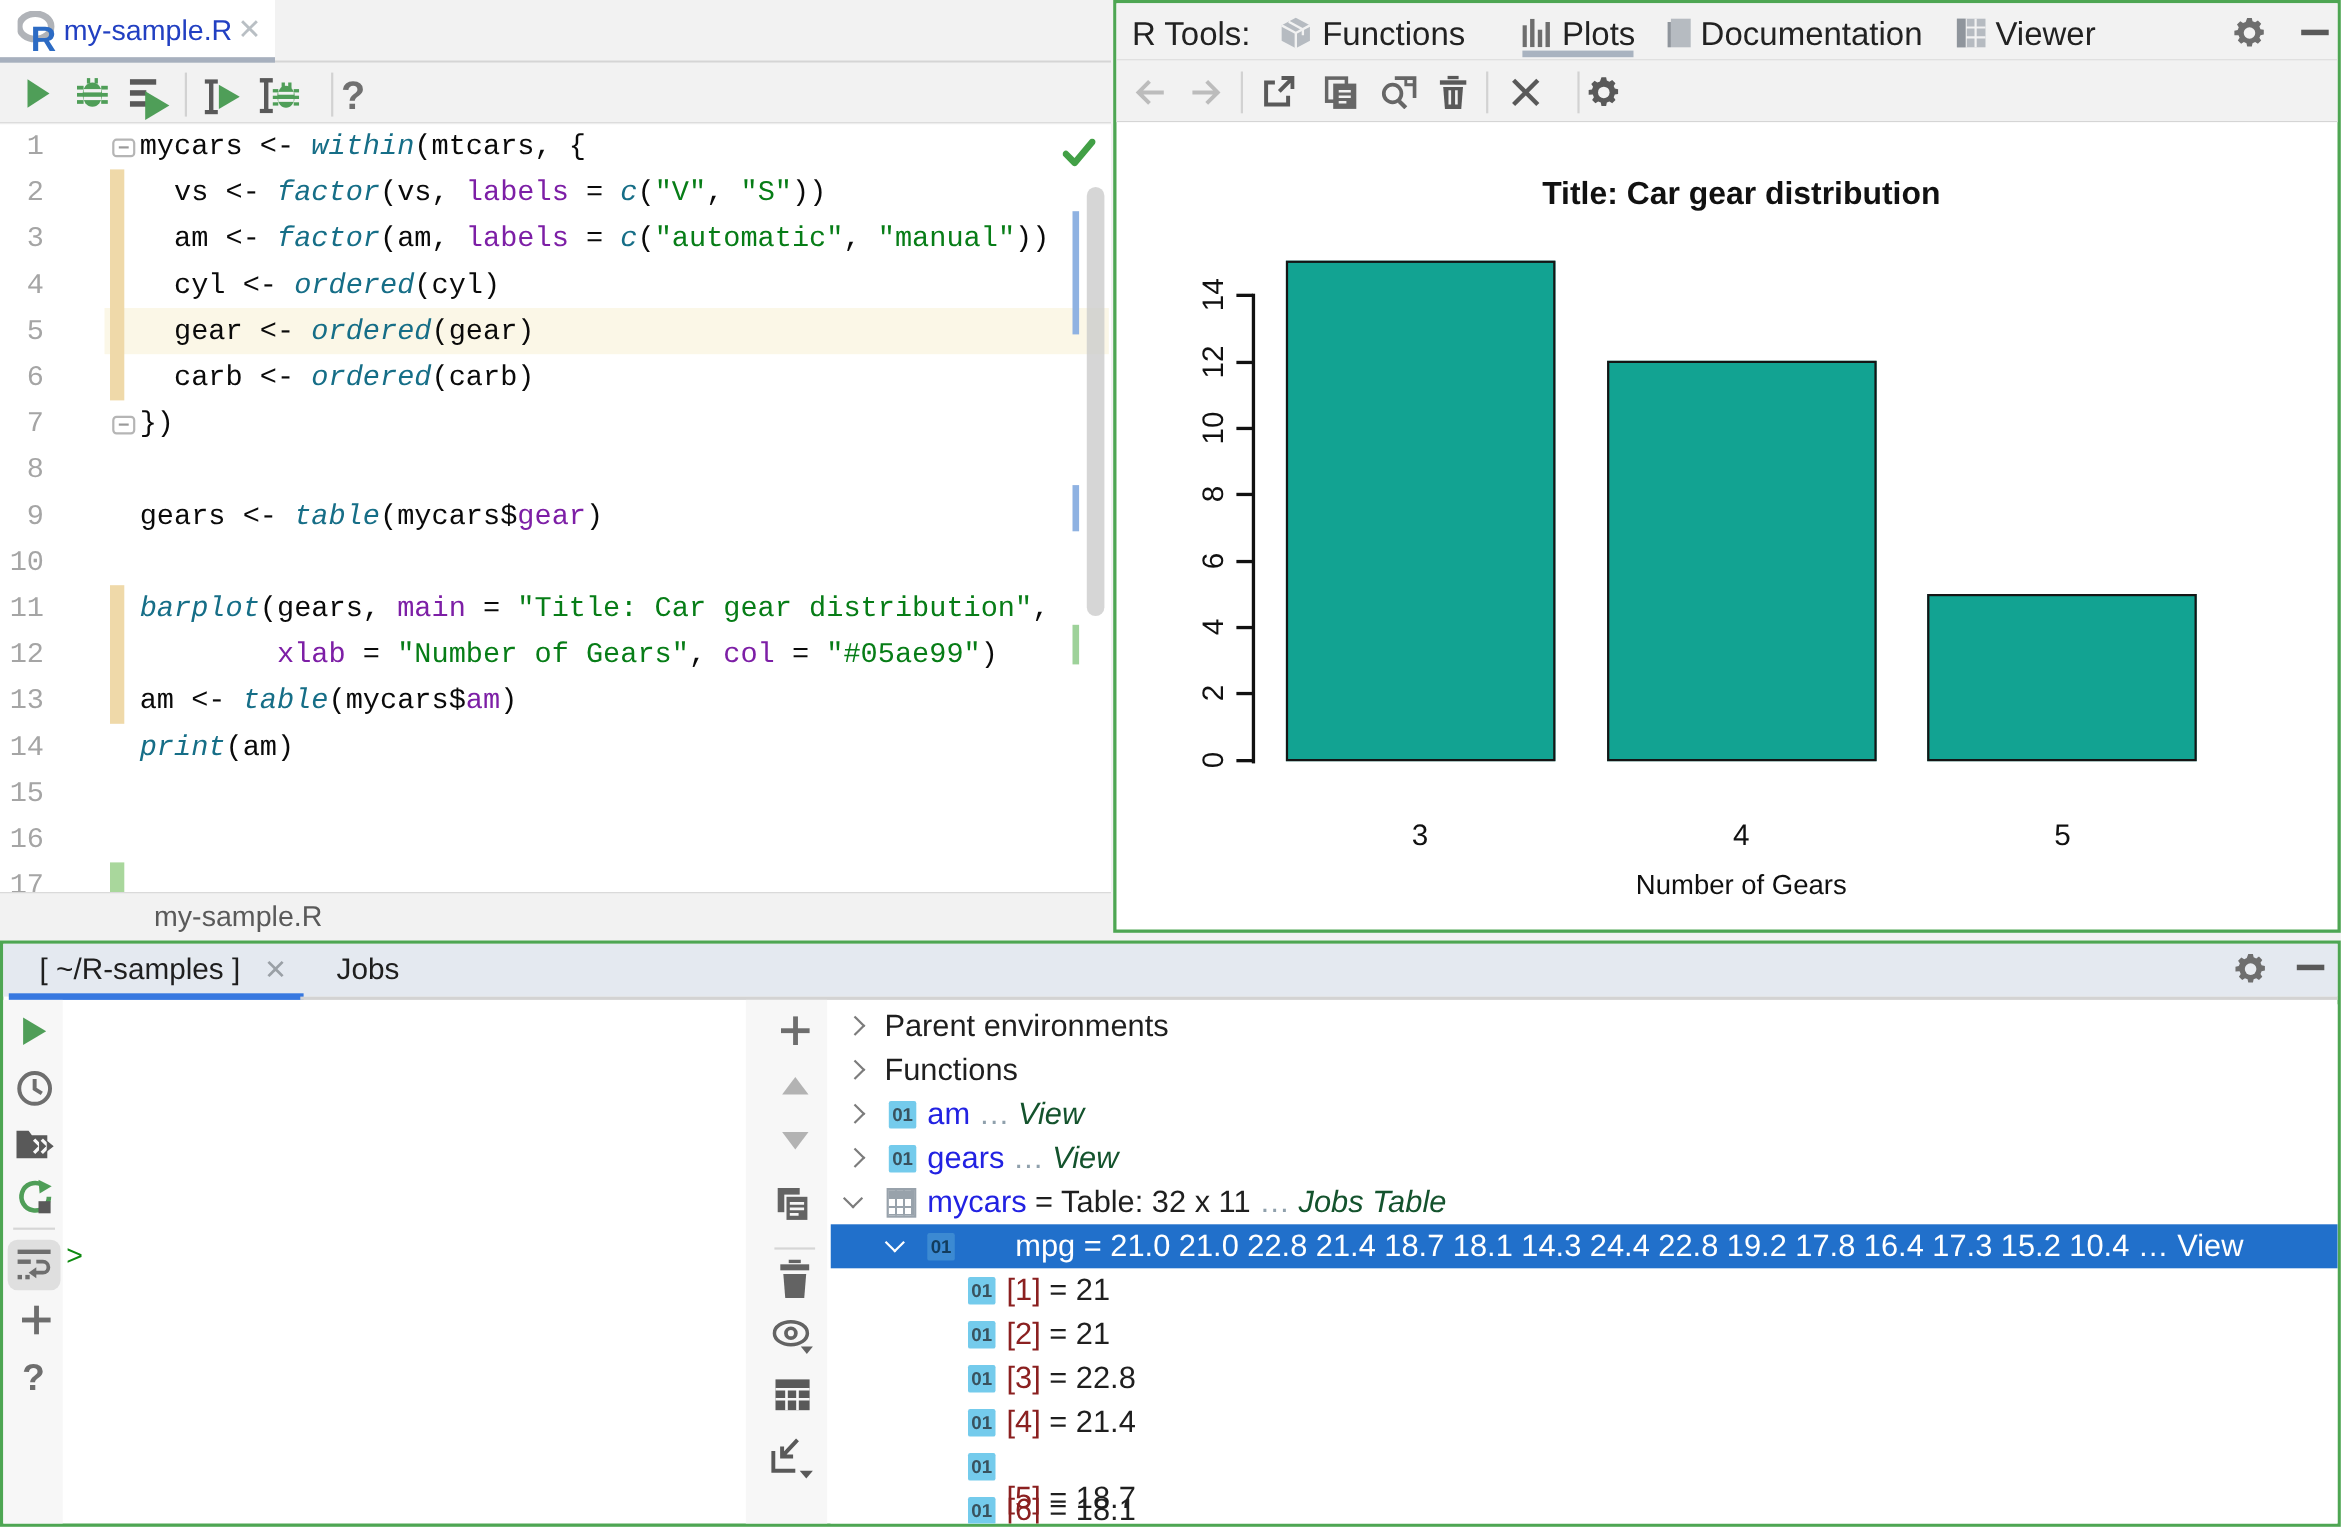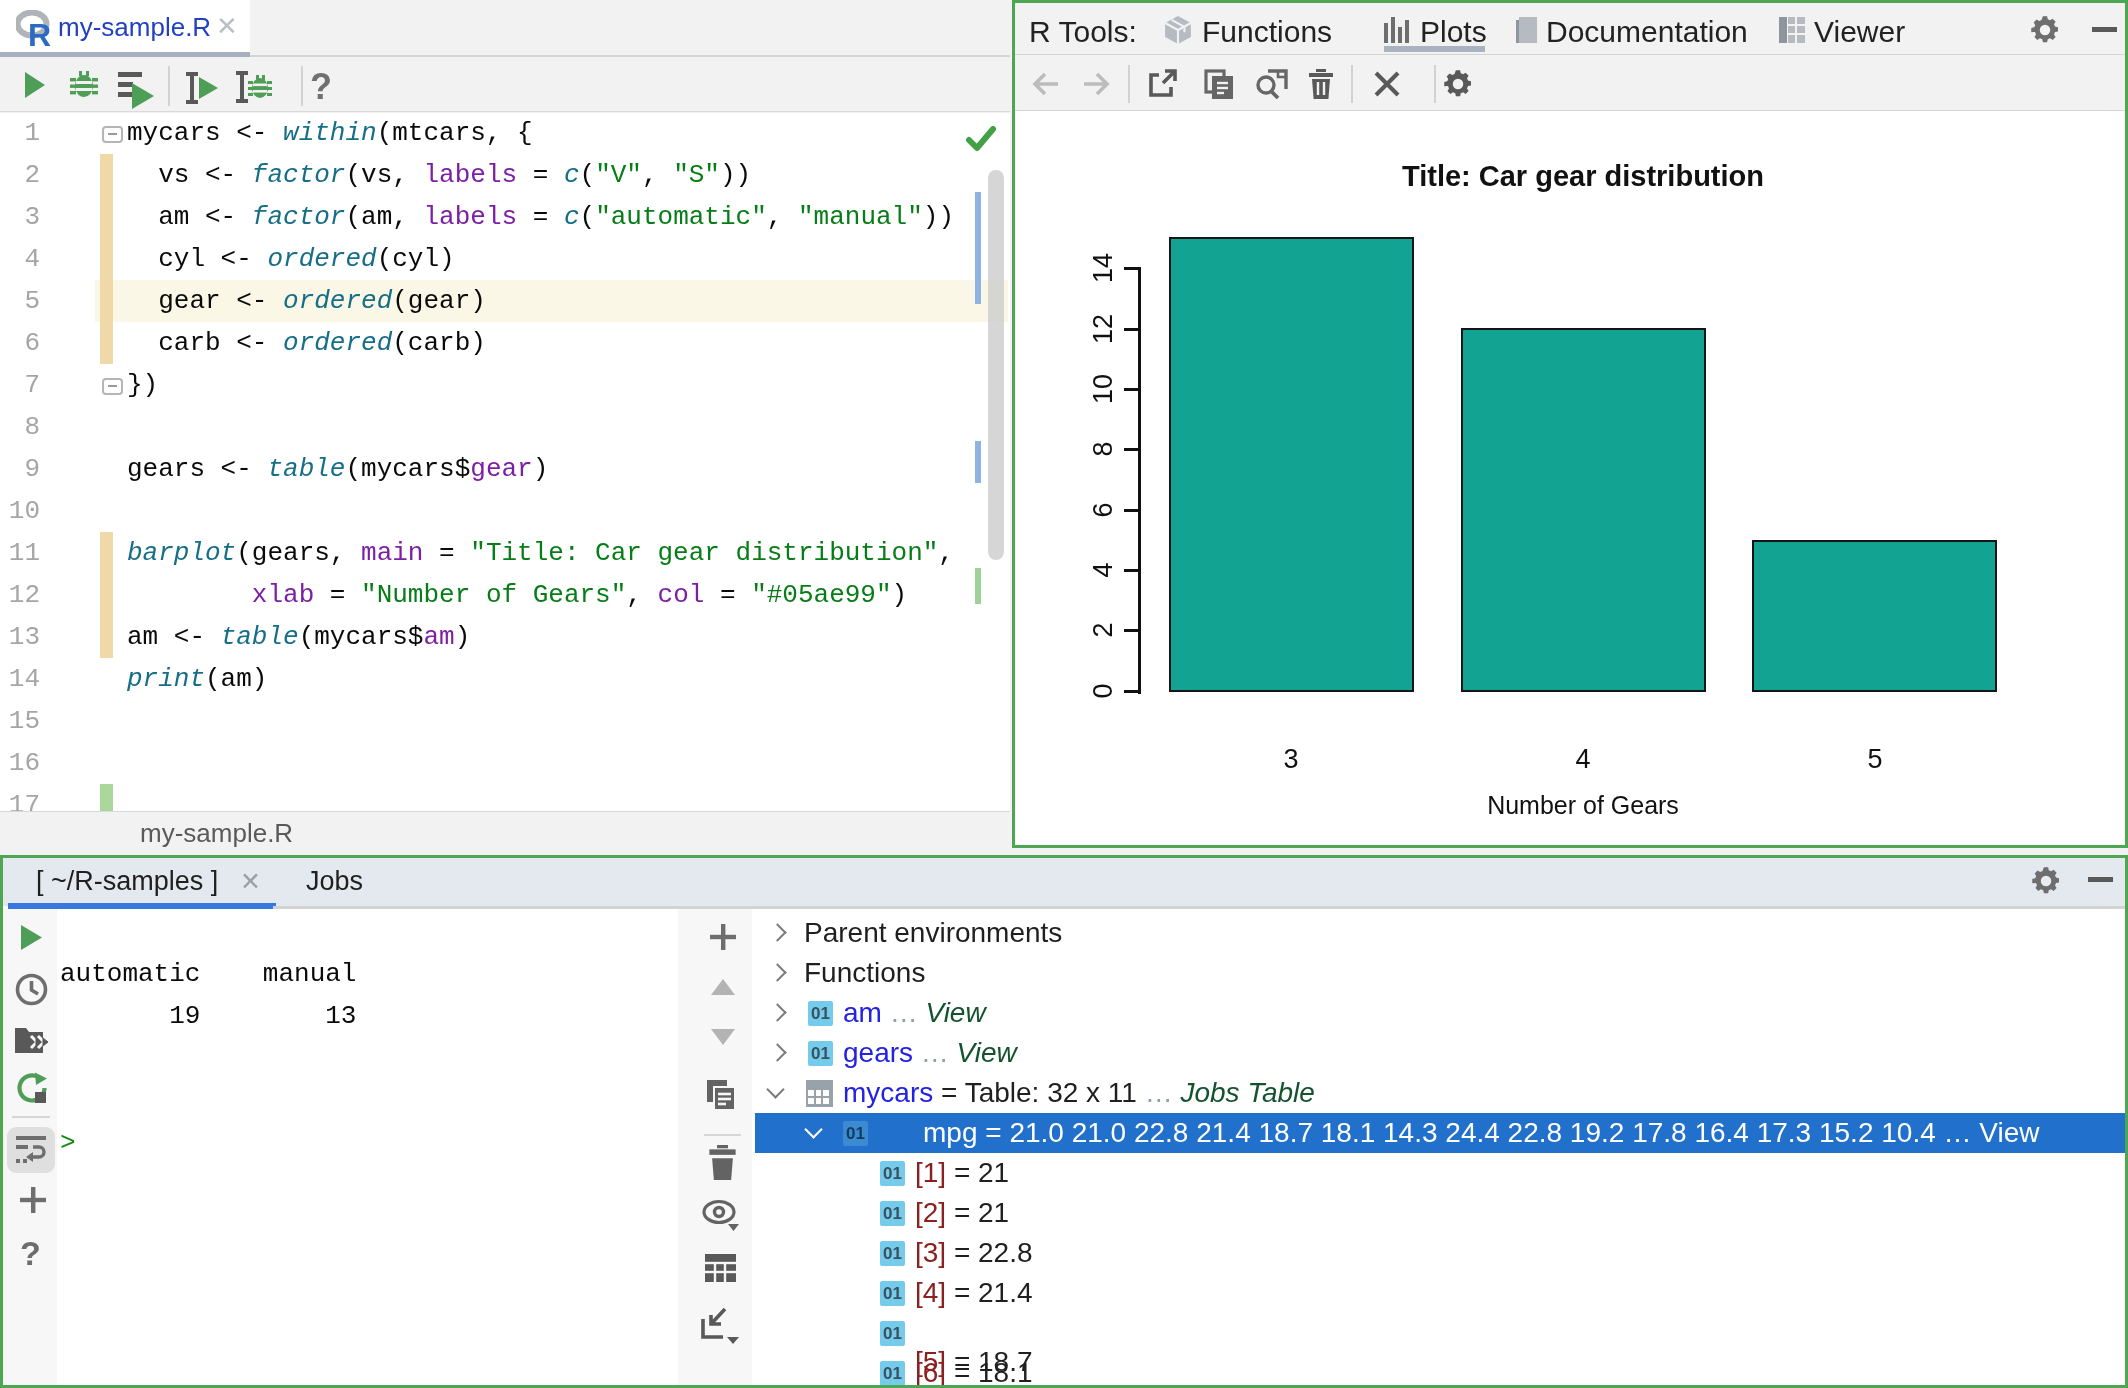--- a/index.html
+++ b/index.html
@@ -397,22 +397,20 @@
         <line x1="1" y1="19" x2="32" y2="19"></line>
         <line x1="11" y1="10" x2="11" y2="29"></line>
         <line x1="21" y1="10" x2="21" y2="29"></line>
       </g>
   </svg>
   <svg class="abs" style="left:698px;top:449px;" width="38" height="38" viewBox="0 0 38 38">
     <path d="M2 12 L2 30 L22 30" fill="none" stroke="#595959" stroke-width="3.6"></path>
     <path d="M24 2 L10 17 M10 8 L10 17 L20 17" fill="none" stroke="#595959" stroke-width="3.6"></path>
     <polygon points="26,30 38,30 32,37" fill="#595959"></polygon>
   </svg>
-  <div id="console">automatic    manual
-       19        13</div>
   <div id="prompt">&gt;</div>
   <div id="vars">
     <div id="selrow"></div>
     <div class="row" style="top:40px;">
         <span class="chev r" style="left:16px;"></span>
         <span class="rt" style="left:49px;">Functions</span>
       </div>
     <div class="row" style="top:0;">
         <span class="chev r" style="left:16px;"></span>
         <span class="rt" style="left:49px;">Parent environments</span>

